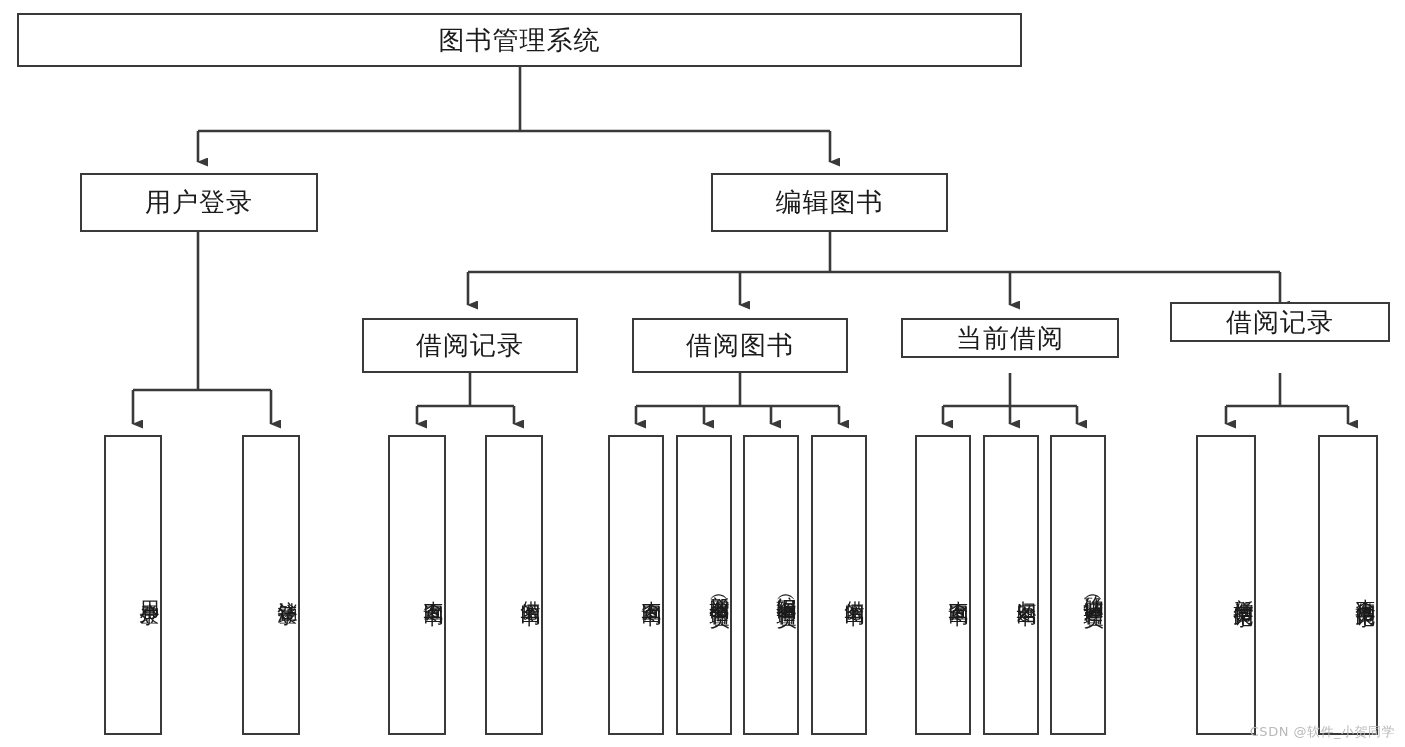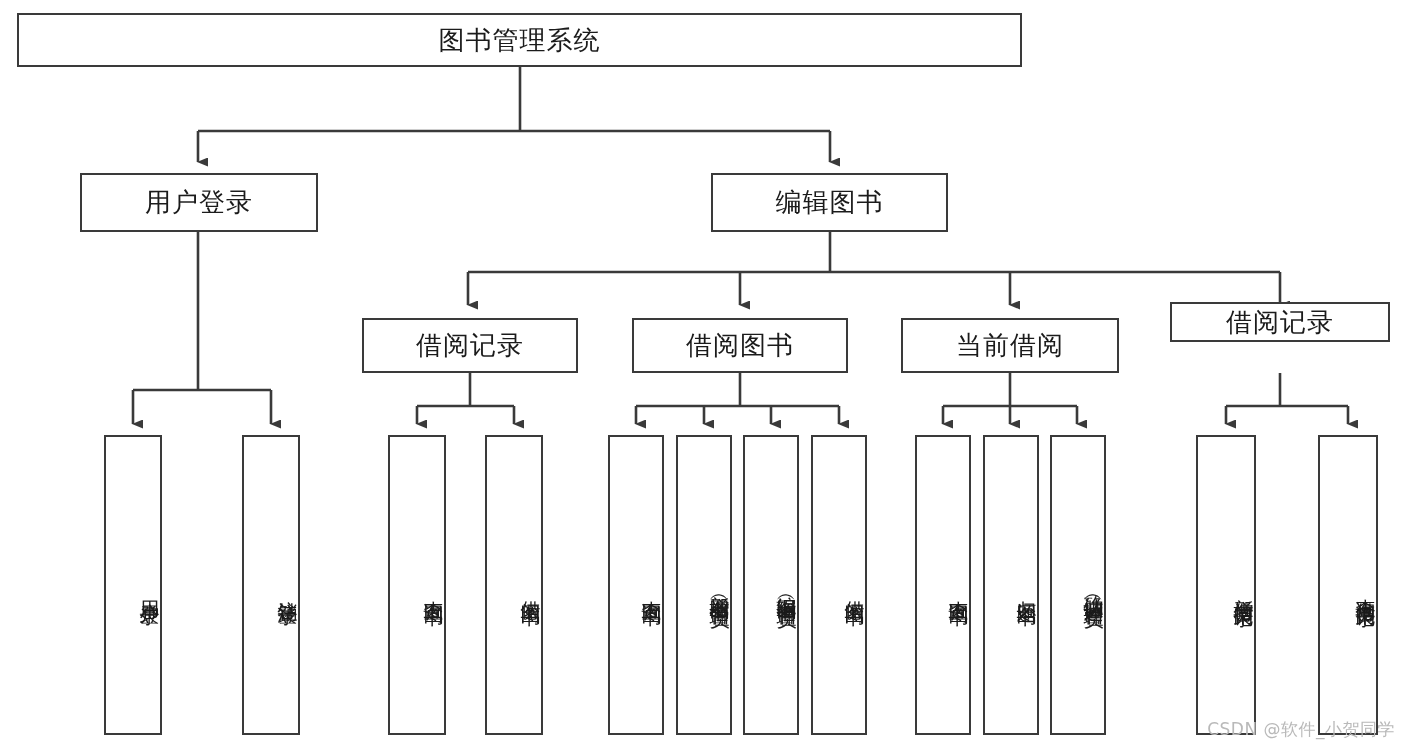--- a/index.html
+++ b/index.html
@@ -52,21 +52,21 @@
   .node.vert .vtext {
     writing-mode: vertical-rl;
     text-orientation: upright;
     display: block;
     white-space: normal;
   }
   .watermark {
     position: absolute;
     right: 10px;
     bottom: 6px;
-    font-size: 17px;
+    font-size: 13px;
     color: #b9b9b9;
     letter-spacing: 0.5px;
     white-space: nowrap;
   }
 </style>
 </head>
 <body>
 
 <div id="canvas">
 
@@ -130,21 +130,21 @@
   <div class="node horiz" style="left:711px; top:173px; width:237px; height:59px;">
     <span>编辑图书</span>
   </div>
 
   <div class="node horiz" style="left:362px; top:318px; width:216px; height:55px;">
     <span>借阅记录</span>
   </div>
   <div class="node horiz" style="left:632px; top:318px; width:216px; height:55px;">
     <span>借阅图书</span>
   </div>
-  <div class="node horiz" style="left:901px; top:318px; width:218px; height:55px;">
+  <div class="node horiz" style="left:901px; top:318px; width:218px; height:40px;">
     <span>当前借阅</span>
   </div>
   <div class="node horiz" style="left:1170px; top:302px; width:220px; height:40px;">
     <span>借阅记录</span>
   </div>
 
   <div class="node vert" style="left:104px; top:435px; width:58px; height:300px;">
     <span class="vtext">用户登录</span>
   </div>
   <div class="node vert" style="left:242px; top:435px; width:58px; height:300px;">

